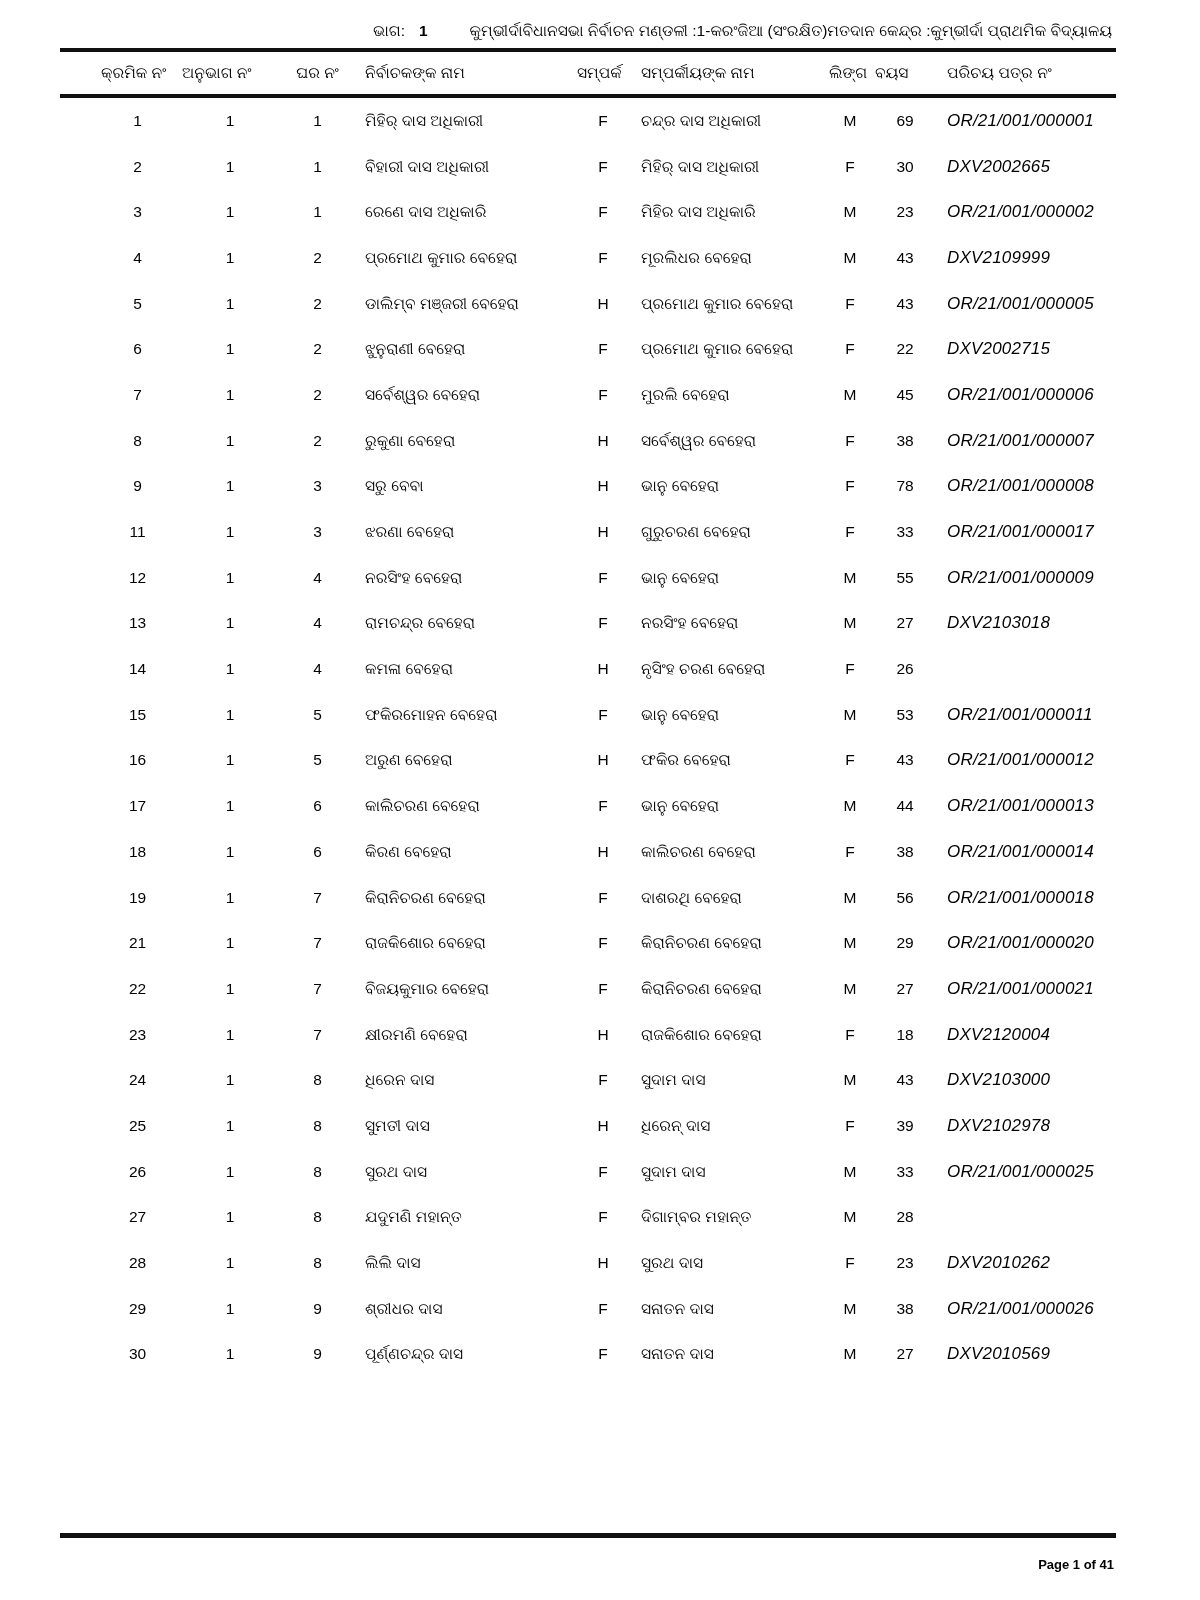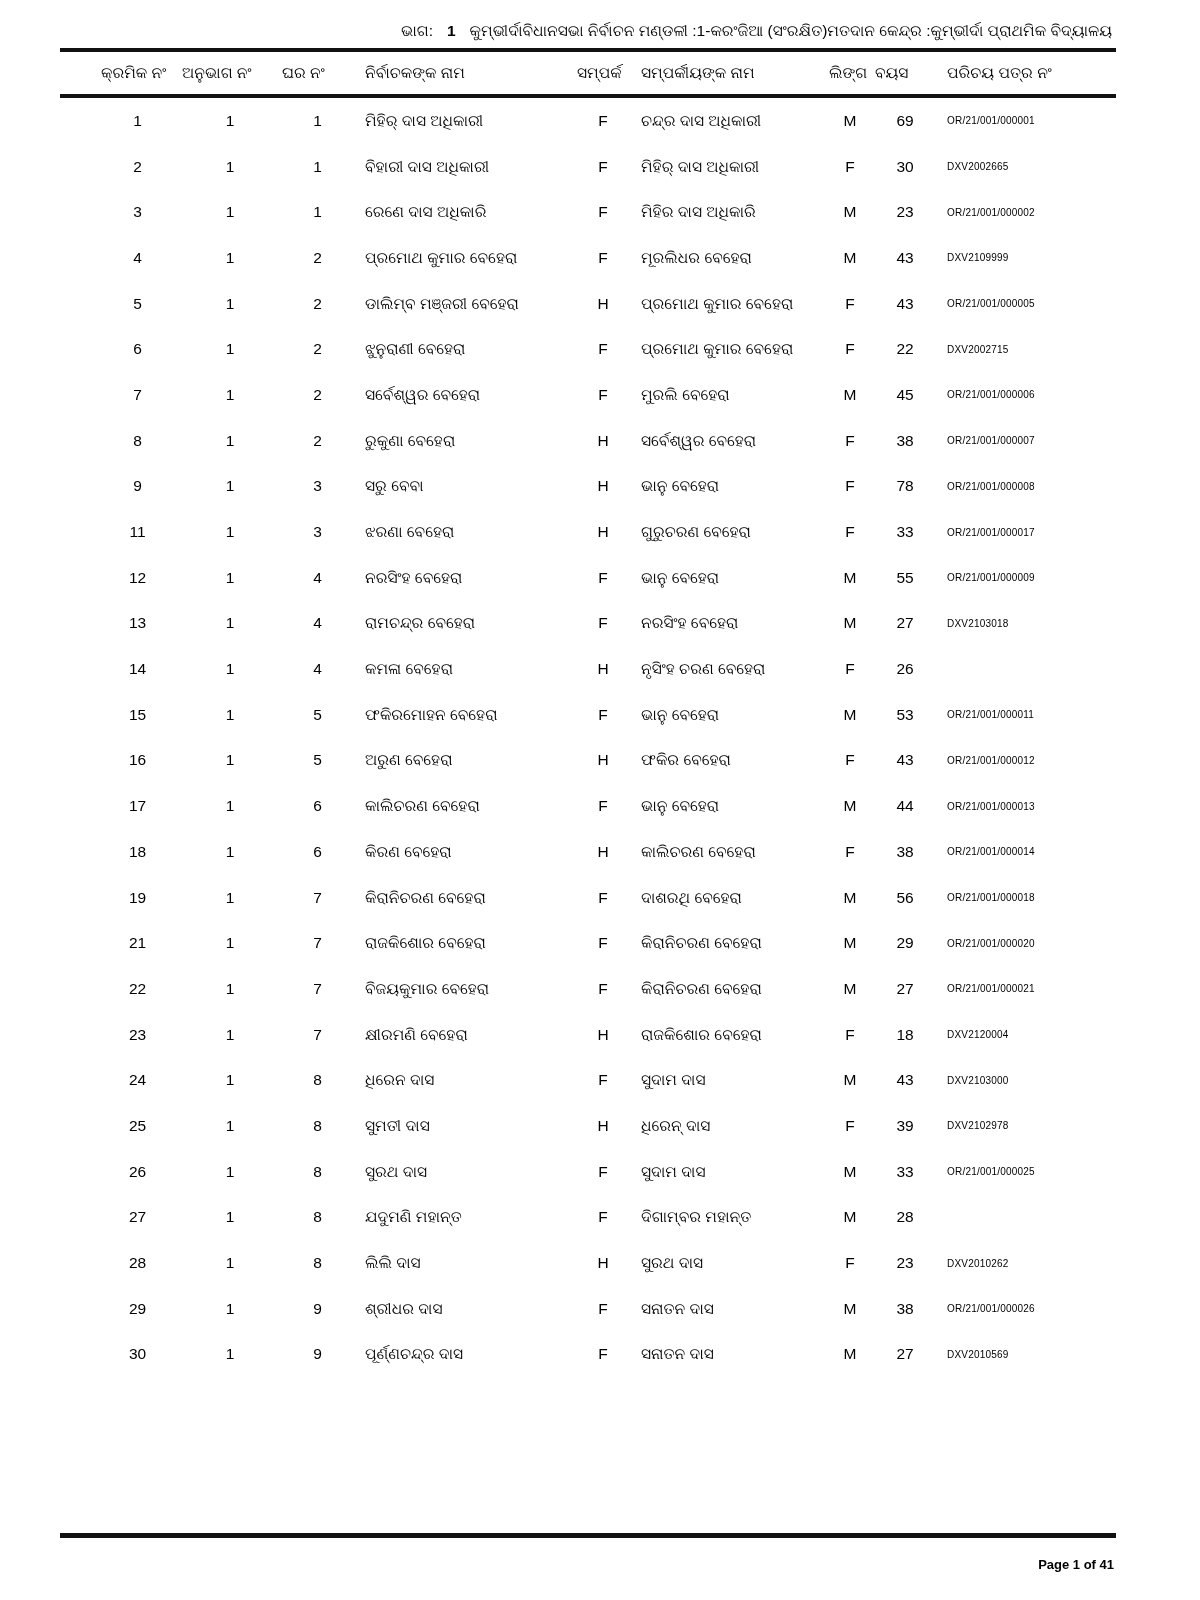--- a/index.html
+++ b/index.html
@@ -11,21 +11,21 @@
   }
   .sheet { position:absolute; left:60px; top:0; width:1056px; height:1600px; }
 
   
   .doc-header {
     display:flex; align-items:flex-end; justify-content:flex-end;
     padding:22px 4px 8px 4px; font-size:15.5px;
   }
   .hdr-left { display:flex; gap:14px; align-items:baseline; padding-left:26px; white-space:nowrap; }
   .hdr-left .part-no { font-weight:bold; }
-  .hdr-left .village { }
+  .hdr-left .village { margin-left:28px; }
   .hdr-center { text-align:center; white-space:nowrap; }
   .hdr-right { text-align:right; white-space:nowrap; }
 
   .rule { background:#111; height:4px; width:100%; }
   .rule.thick { height:5px; }
 
   
   table { border-collapse:collapse; table-layout:fixed; width:100%;margin-left:35px; }
   col.c-serial  { width:85px; }
   col.c-section { width:100px; }
@@ -34,29 +34,29 @@
   col.c-rel     { width:56px; }
   col.c-relname { width:196px; }
   col.c-sex     { width:46px; }
   col.c-age     { width:64px; }
   col.c-id      { width:214px; }
 
   thead th {
     font-weight:normal; font-size:15.5px; text-align:left;
     padding:12px 2px 12px 2px; white-space:nowrap; overflow:hidden;
   }
-  thead th.ctr { }
+  thead th.ctr { text-align:center; }
 
   tbody td {
     height:45.7px; font-size:15.5px; vertical-align:middle;
     white-space:nowrap; overflow:hidden; padding:0 2px;
   }
   td.ctr { text-align:center; }
   td.name-cell, td.id-cell { text-align:left; padding-left:10px; }
-  td.id-cell { font-size:10px; letter-spacing:0.2px; }
+  td.id-cell { font-size:17px; letter-spacing:0.2px;font-style:italic; }
 
   
   .footer-rule { position:absolute; left:0; bottom:62px; }
   .page-indicator {
     position:absolute; right:2px; bottom:28px;
     font-size:13px; font-weight:bold;
   }
 </style>
 </head>
 <body>

